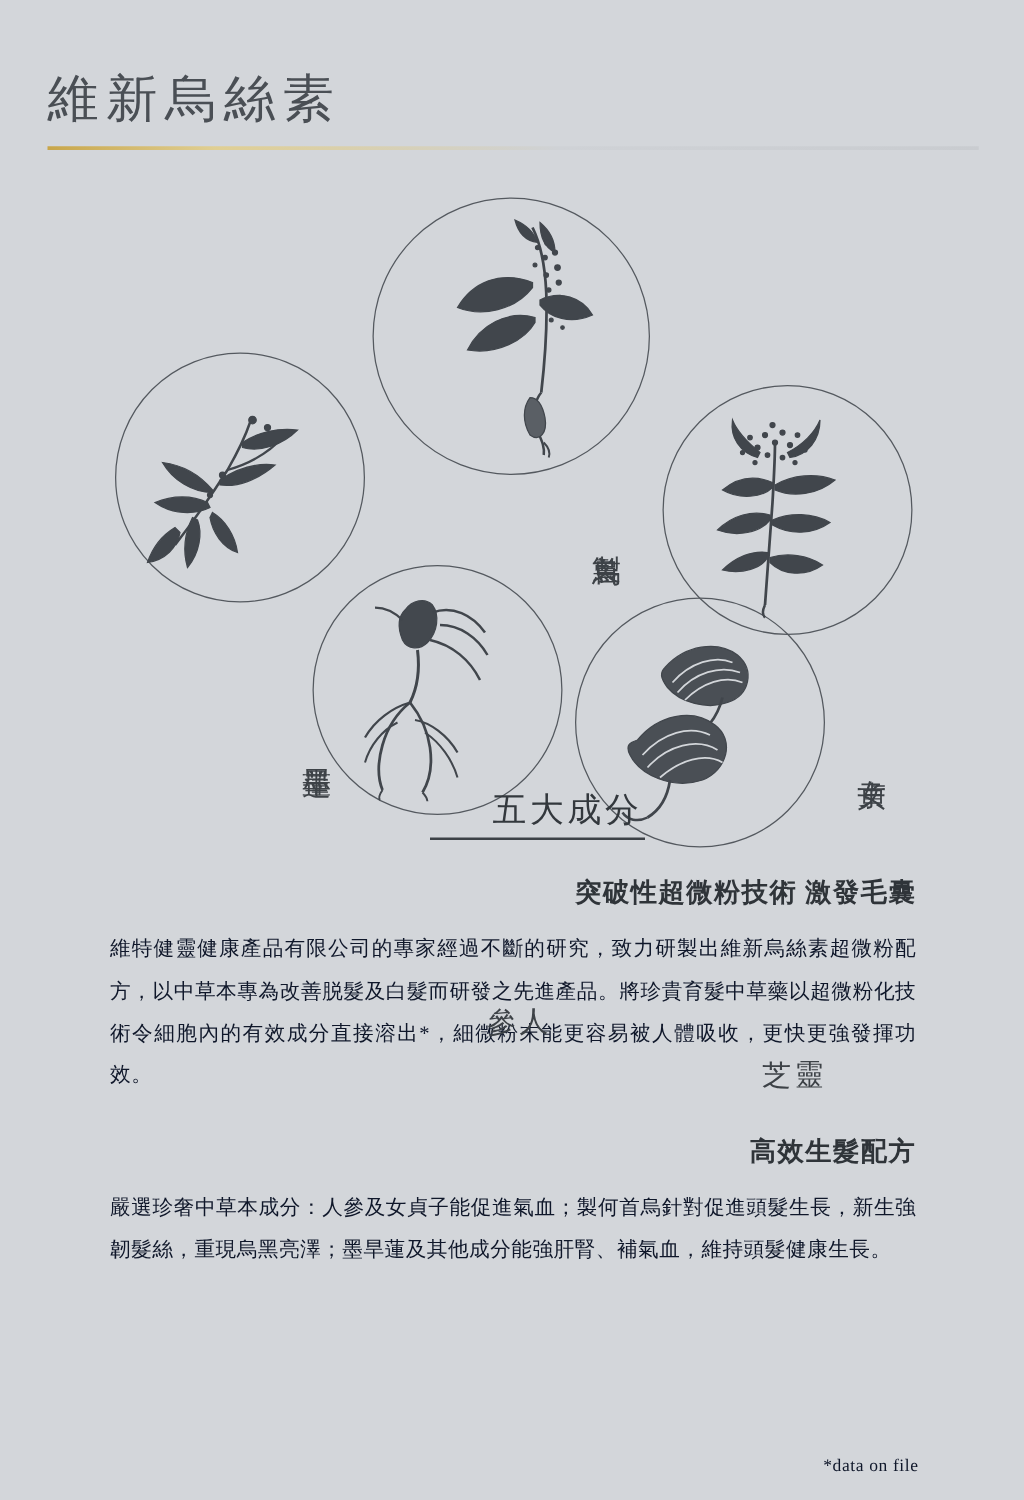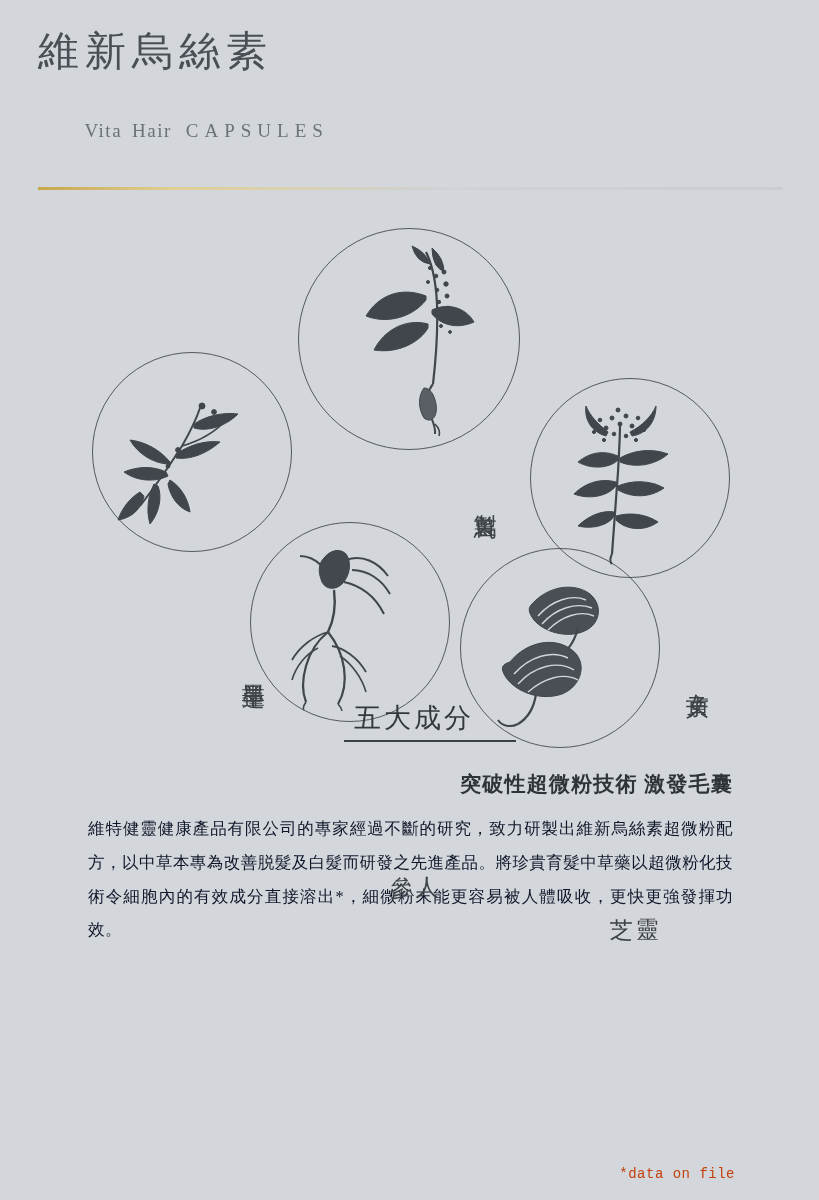--- a/index.html
+++ b/index.html
@@ -17,21 +17,21 @@
   }
   .page {
     position: relative;
     width: 819px;
     height: 1200px;
     box-sizing: border-box;
   }
 
   
   .header {
-    padding: 30px 0 0 38px;
+    padding: 58px 0 0 38px;
   }
   .brand-cn {
     font-family: "Liberation Serif", serif;
     font-size: 41px;
     letter-spacing: 6px;
     color: #4a4f55;
     line-height: 1.05;
     font-weight: 400;
   }
   .brand-en {
@@ -93,21 +93,21 @@
   .lbl-left   { left: 240px; top: 466px; }
   .lbl-right  { left: 684px; top: 476px; }
   .lbl-bot-l  { left: 388px; top: 658px; }
   .lbl-bot-r  { left: 608px; top: 700px; }
 
   .center-title {
     position: absolute;
     left: 354px;
     top: 500px;
     width: 160px;
-    text-align: left;
+    text-align: right;
     font-family: "Liberation Serif", serif;
     font-size: 27px;
     letter-spacing: 3px;
     color: #33383d;
     padding-bottom: 6px;
   }
   .center-underline {
     position: absolute;
     left: 344px;
     top: 540px;
@@ -142,36 +142,33 @@
     text-align: justify;
     letter-spacing: 0.4px;
   }
   .sec2 {
     margin-top: 30px;
   }
   .footnote {
     position: absolute;
     right: 84px;
     bottom: 18px;
-    font-family: Liberation Mono, monospace;
+    font-family: Liberation Serif, serif;
     font-size: 14px;
-    color: #c2410c;
+    color: #0f172a;
     letter-spacing: 0.5px;
   }
 </style>
 </head>
 <body>
 
 <div class="page">
 
   <div class="header">
     <div class="brand-cn">維新烏絲素</div>
-    <div class="brand-en">
-      <span class="sc">Vita</span><span class="sc" style="margin-left:10px">Hair</span><span class="caps">CAPSULES</span>
-    </div>
   </div>
   <div class="rule-wrap">
     <div class="rule"></div>
   </div>
 
   <div class="diagram">
 
     <div class="circle c-top"></div>
     <div class="circle c-left"></div>
     <div class="circle c-right"></div>
@@ -313,16 +310,20 @@
     <div class="clabel lbl-bot-r">靈芝</div>
 
     <div class="center-title">五大成分</div>
     <div class="center-underline"></div>
   </div>
 
   <div class="body-text">
     <div class="sec-title">突破性超微粉技術 激發毛囊</div>
     <div class="para">維特健靈健康產品有限公司的專家經過不斷的研究，致力研製出維新烏絲素超微粉配方，以中草本專為改善脱髮及白髮而研發之先進產品。將珍貴育髮中草藥以超微粉化技術令細胞內的有效成分直接溶出*，細微粉末能更容易被人體吸收，更快更強發揮功效。</div>
 
+    <div class="sec2">
+      <div class="sec-title">高效生髮配方</div>
+      <div class="para">嚴選珍奢中草本成分：人參及女貞子能促進氣血；製何首烏針對促進頭髮生長，新生強韌髮絲，重現烏黑亮澤；墨旱蓮及其他成分能強肝腎、補氣血，維持頭髮健康生長。</div>
+    </div>
   </div>
 
   <div class="footnote">*data on file</div>
 </div>
 
 </body></html>

